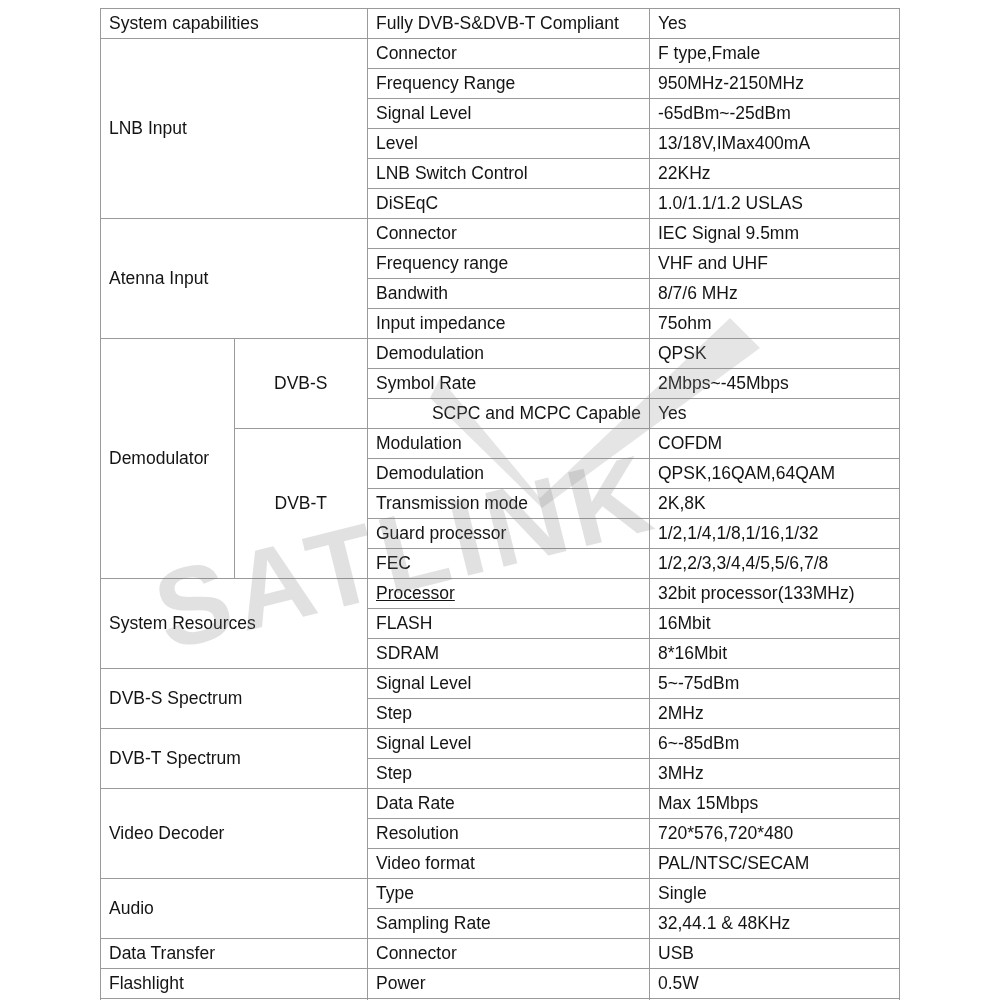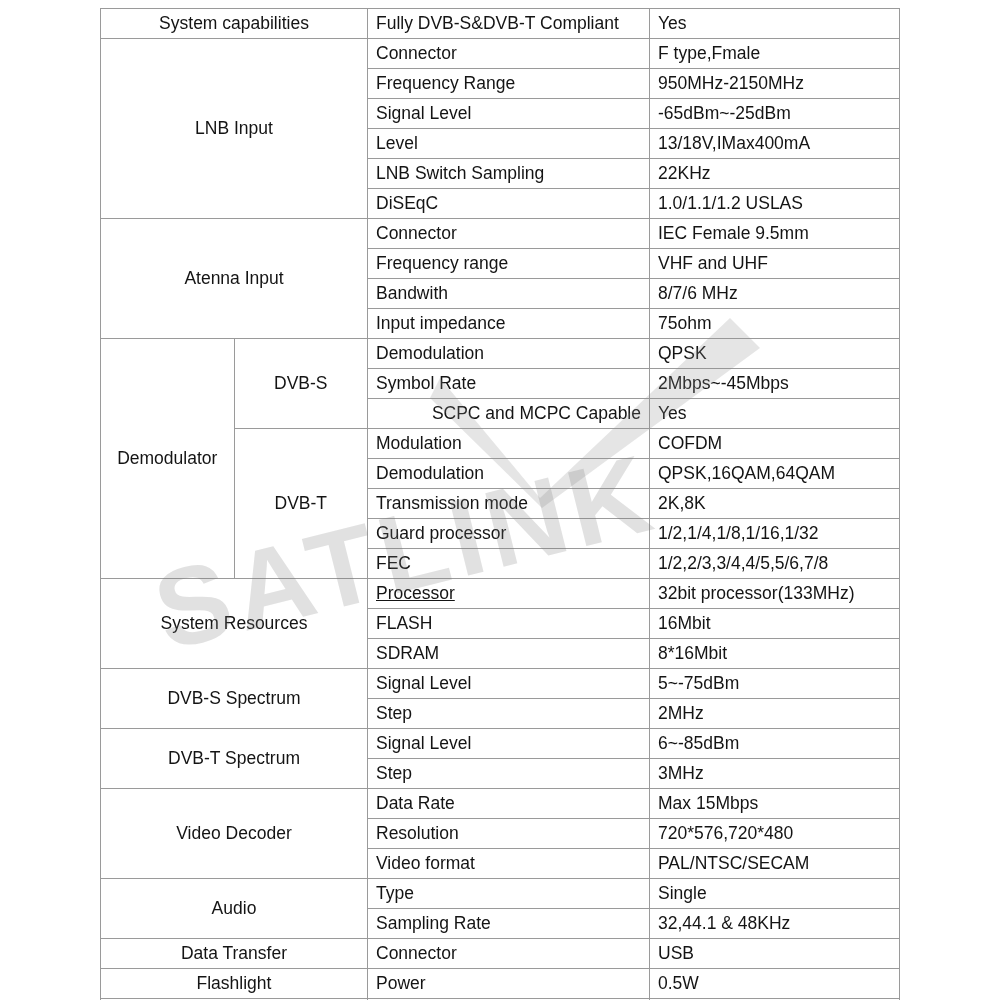--- a/index.html
+++ b/index.html
@@ -66,21 +66,21 @@
     font-size: 17.5px;
     color: #141414;
     padding: 3px 8px 4px 8px;
     height: 22px;
     vertical-align: middle;
     background: transparent;
     font-family: "Liberation Sans", sans-serif;
   }
   td.cat {
     background: #ddeef0;
-    text-align: center;
+    text-align: left;
     font-size: 18px;
   }
   td.sub {
     background: #ddeef0;
     text-align: center;
     font-size: 18px;
   }
   td.item {
     text-align: left;
   }
@@ -119,31 +119,31 @@
         </tr>
         <tr>
           <td class="item" style="width: 265px;">Signal Level</td>
           <td class="val">-65dBm~-25dBm</td>
         </tr>
         <tr>
           <td class="item" style="width: 265px;">Level</td>
           <td class="val">13/18V,IMax400mA</td>
         </tr>
         <tr>
-          <td class="item" style="width: 265px;">LNB Switch Sampling</td>
+          <td class="item" style="width: 265px;">LNB Switch Control</td>
           <td class="val">22KHz</td>
         </tr>
         <tr>
           <td class="item" style="width: 265px;">DiSEqC</td>
           <td class="val">1.0/1.1/1.2 USLAS</td>
         </tr>
         <tr>
           <td class="cat" rowspan="4" colspan="2" style="width: 250px;">Atenna Input</td>
           <td class="item" style="width: 265px;">Connector</td>
-          <td class="val">IEC Female 9.5mm</td>
+          <td class="val">IEC Signal 9.5mm</td>
         </tr>
         <tr>
           <td class="item" style="width: 265px;">Frequency range</td>
           <td class="val">VHF and UHF</td>
         </tr>
         <tr>
           <td class="item" style="width: 265px;">Bandwith</td>
           <td class="val">8/7/6 MHz</td>
         </tr>
         <tr>

